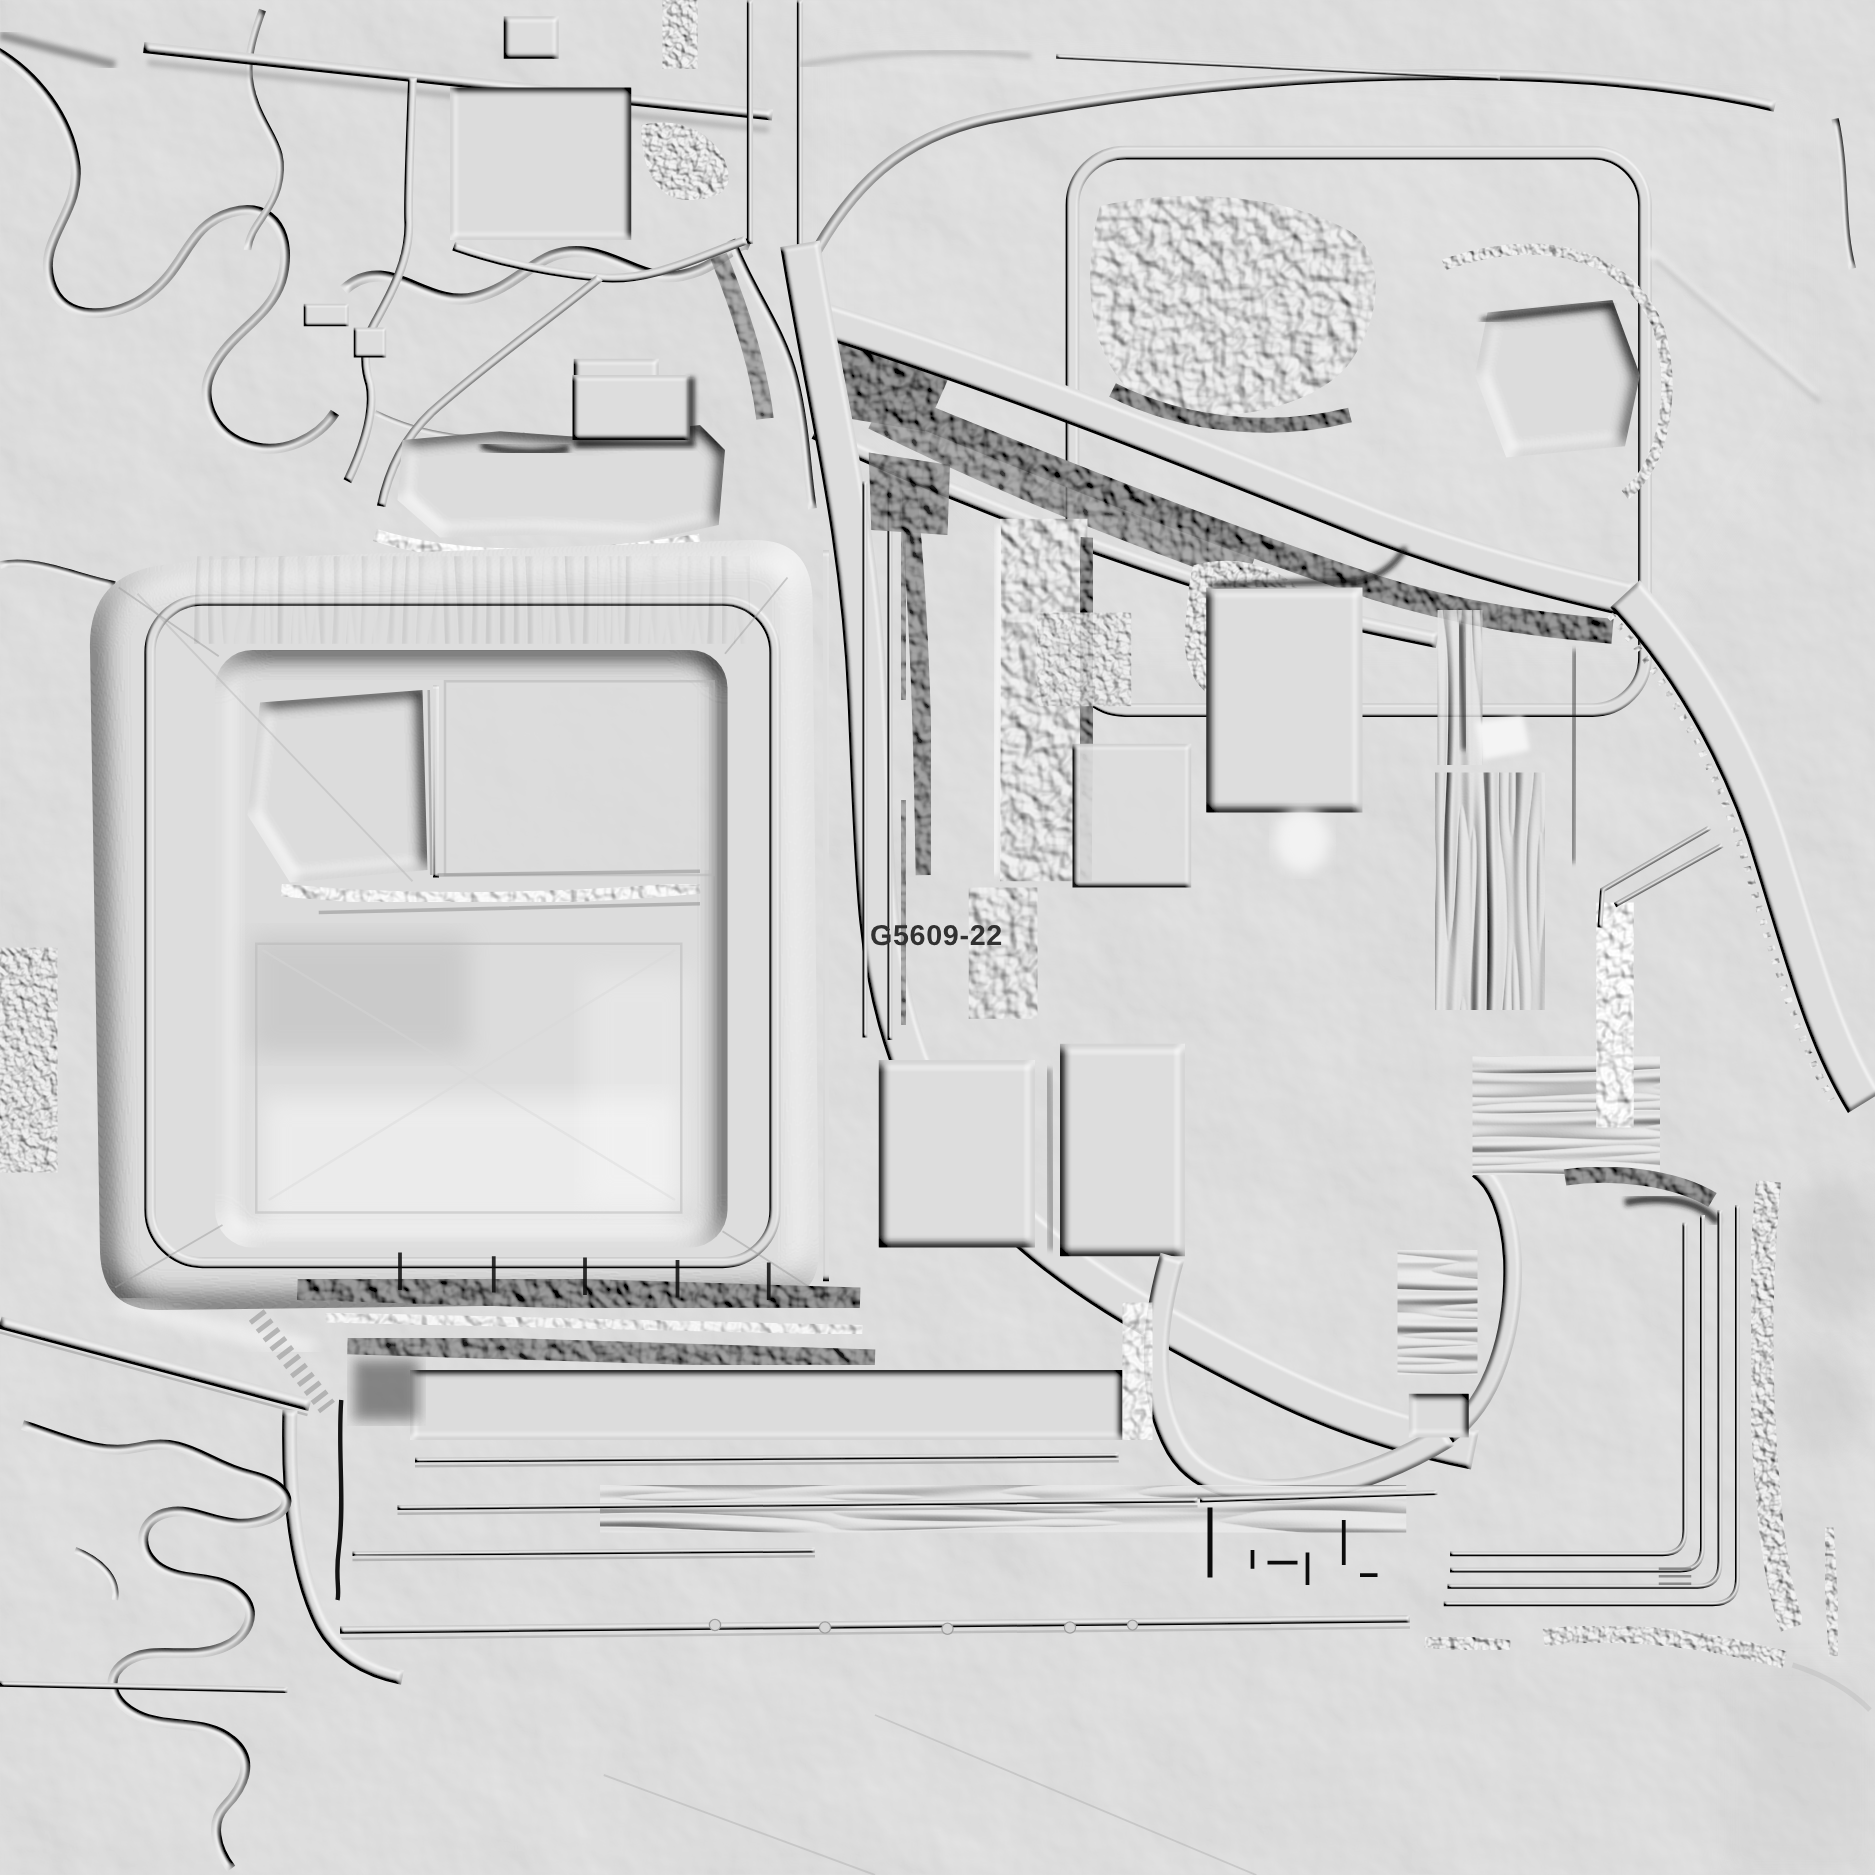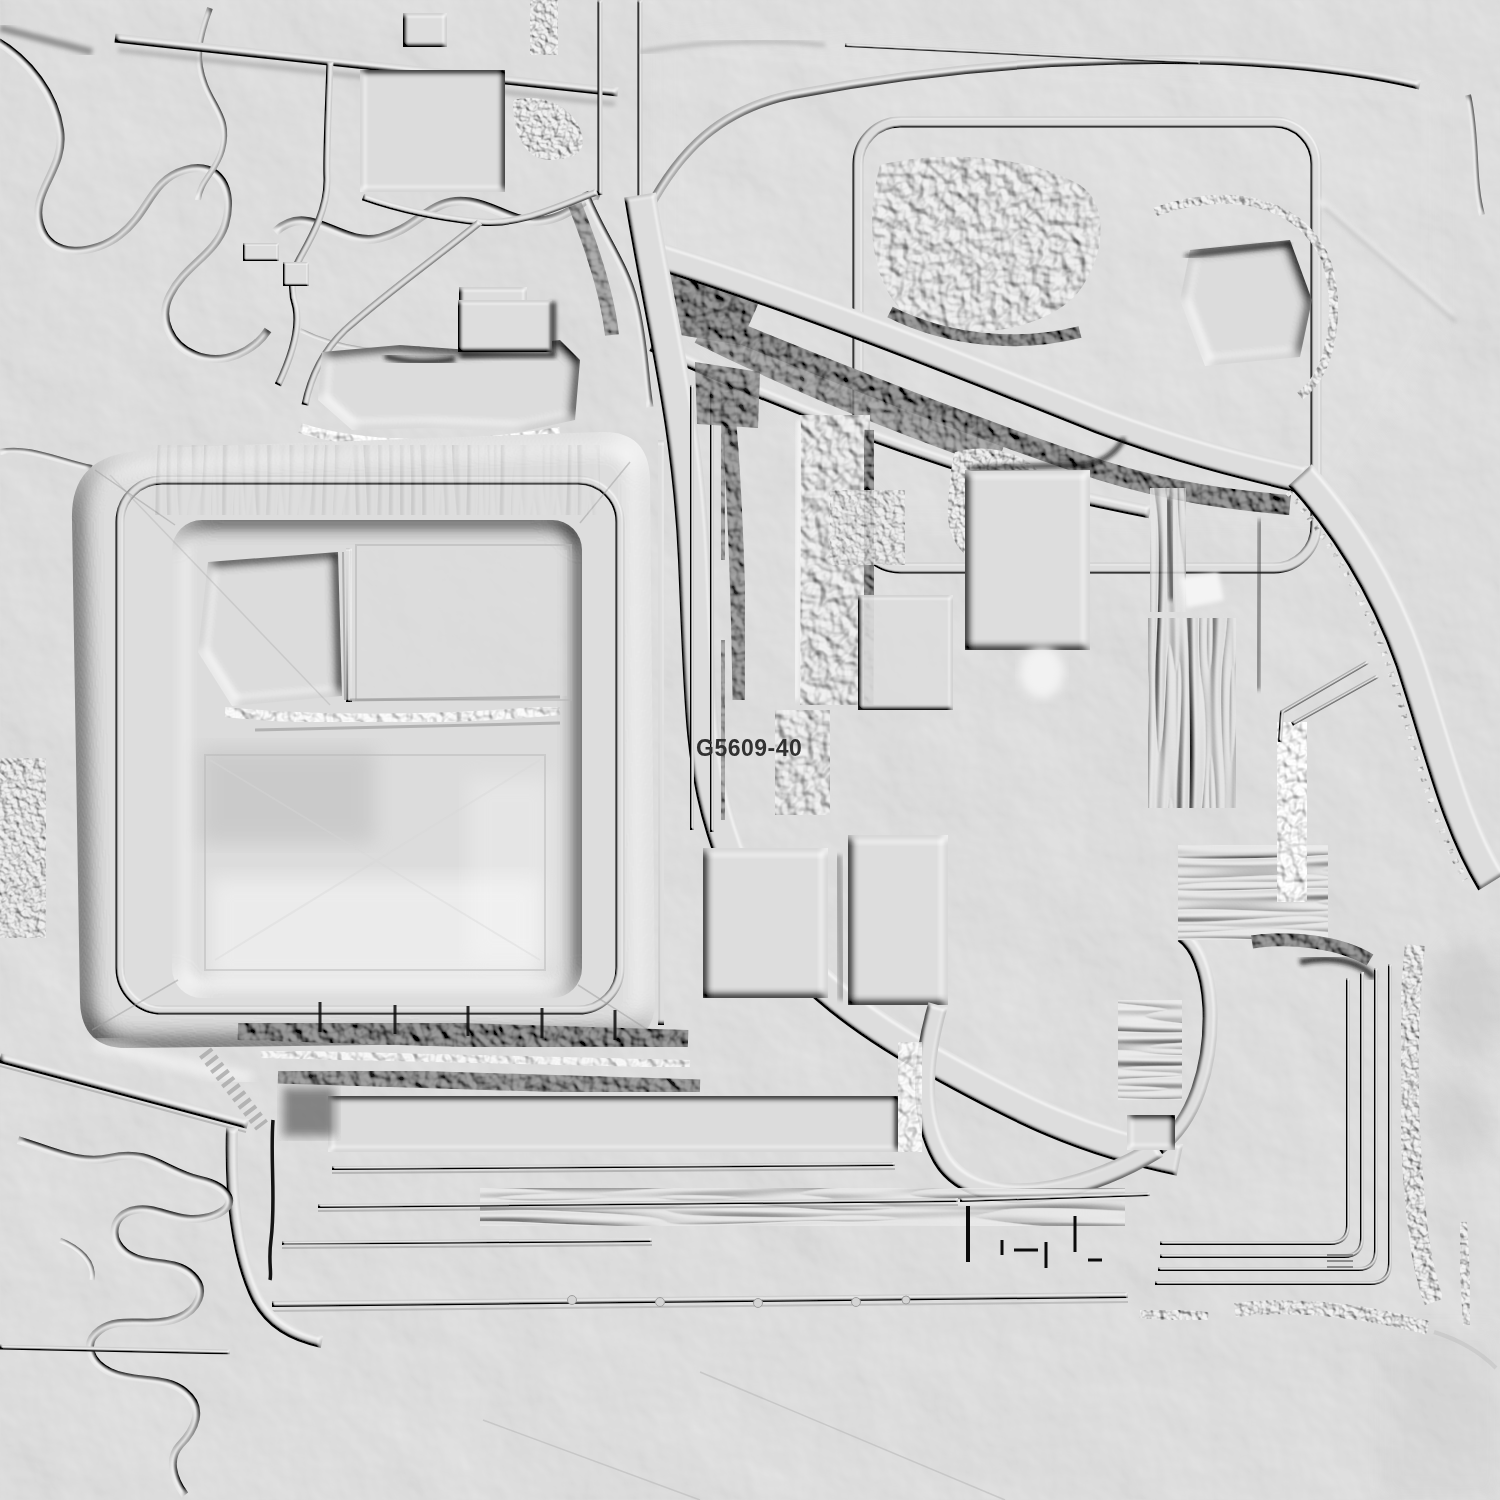--- a/index.html
+++ b/index.html
@@ -306,14 +306,14 @@
     <path d="M0,1066 L246,1132" stroke="#a0a0a0" stroke-width="2" opacity="0.6" fill="none"></path>
     <path d="M205,1052 L262,1126" stroke="#a8a8a8" stroke-width="15" stroke-dasharray="4 5" opacity="0.8" fill="none"></path>
     <path d="M273,1120 C270,1160 276,1200 271,1240 C268,1262 272,1272 270,1280" stroke="#141414" stroke-width="3.5" fill="none"></path>
     <path d="M232,1128 C230,1200 238,1260 258,1300 C270,1322 292,1336 322,1342" stroke="#d1d1d1" stroke-width="12" fill="none" filter="url(#fRaise2)"></path>
     <path d="M18,1140 C50,1150 80,1165 110,1158 C150,1148 165,1172 200,1180 C230,1187 240,1205 215,1215 C180,1228 160,1205 135,1210 C112,1214 108,1238 125,1252 C145,1268 175,1258 192,1275 C208,1290 198,1310 178,1318 C150,1329 120,1315 100,1330 C82,1343 90,1362 110,1372 C135,1384 165,1375 185,1392 C205,1408 195,1430 180,1445 C168,1458 172,1478 185,1495" stroke="#888" stroke-width="8" fill="none" filter="url(#fSink3)"></path>
     <path d="M60,1240 C80,1248 95,1262 92,1280" stroke="#888" stroke-width="5" fill="none" filter="url(#fSink3)"></path>
     <path d="M0,1347 L230,1352" stroke="#d6d6d6" stroke-width="5" fill="none" filter="url(#fRaise1)"></path>
   </g>
 </svg>
 
-<div class="map-label">G5609-40</div>
+<div class="map-label">G5609-22</div>
 </div>
 
 </body></html>

